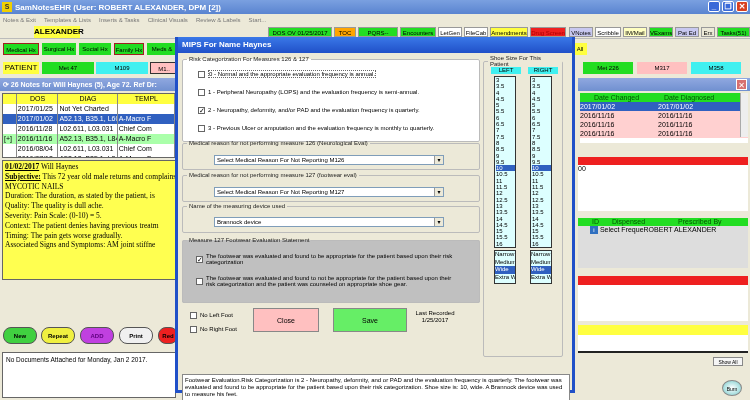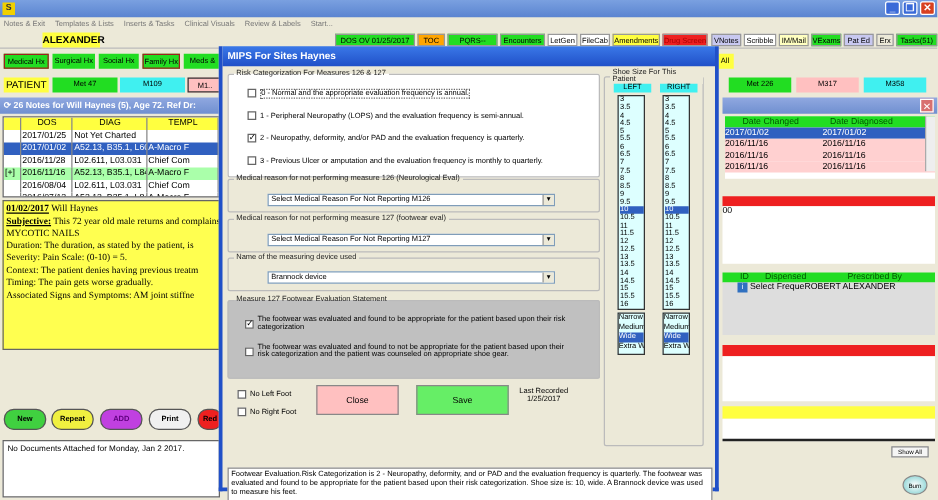--- a/index.html
+++ b/index.html
@@ -46,20 +46,21 @@
 .widthlist{position:absolute;width:22px;height:34px;background:#dff;border:1px solid #333;font-size:6px;line-height:7.5px;overflow:hidden;white-space:nowrap}
 .widthlist .s{background:#3060c0;color:#fff}
 .btn{position:absolute;font-size:7px;text-align:center;border:1px solid #888}
 #summary{position:absolute;left:4px;top:337px;width:388px;height:48px;background:#fff;border:1px solid #888;font-size:6px;line-height:7px;padding:2px}
 </style>
 </head>
 <body>
 
 <div id="titlebar" class="abs">
   <span class="appicon">S</span>
+  <span>SamNotesEHR (User: ROBERT ALEXANDER, DPM [2])</span>
   <span class="winbtn" style="left:708px;background:#3a6ad8">_</span>
   <span class="winbtn" style="left:722px;background:#3a6ad8">❐</span>
   <span class="winbtn" style="left:736px;background:#d84020">✕</span>
 </div>
 
 <div id="menubar" class="abs">
   <span>Notes &amp; Exit</span>
   <span>Templates &amp; Lists</span>
   <span>Inserts &amp; Tasks</span>
   <span>Clinical Visuals</span>
@@ -151,20 +152,21 @@
       <span class="c3">A-Macro F</span>
   </div>
 
 </div>
 
 <div id="notetext" class="abs">
   <div><b style="text-decoration:underline">01/02/2017</b><span> Will Haynes</span></div>
   <div><b style="text-decoration:underline">Subjective:</b><span> This 72 year old male returns and complains of</span></div>
   <div>MYCOTIC NAILS</div>
   <div>Duration: The duration, as stated by the patient, is</div>
+  <div>Quality: The quality is dull ache.</div>
   <div>Severity: Pain Scale: (0-10) = 5.</div>
   <div>Context: The patient denies having previous treatm</div>
   <div>Timing: The pain gets worse gradually.</div>
   <div>Associated Signs and Symptoms: AM joint stiffne</div>
 
 </div>
 
 <div class="bigbtn" style="left:3px;background:#40d040">New</div>
 <div class="bigbtn" style="left:41px;background:#f0f040">Repeat</div>
 <div class="bigbtn" style="left:80px;background:#c040e0;color:#600080">ADD</div>
@@ -212,21 +214,21 @@
   </div>
 </div>
 <div class="abs" style="left:578px;top:276px;width:170px;height:9px;background:#ee2020"></div>
 <div class="abs" style="left:578px;top:285px;width:170px;height:36px;background:#fff"></div>
 <div class="abs" style="left:578px;top:325px;width:170px;height:10px;background:#ffff40"></div>
 <div class="abs" style="left:578px;top:335px;width:170px;height:18px;background:#fff;border-bottom:2px solid #222"></div>
 <div class="abs" style="left:713px;top:357px;width:30px;height:9px;background:#f5f5f5;border:1px solid #888;font-size:5px;text-align:center;line-height:8px">Show All</div>
 <div class="abs" style="left:722px;top:380px;width:20px;height:16px;border-radius:50%;background:radial-gradient(#fff,#7cc);border:1px solid #888;font-size:5px;text-align:center;line-height:16px">Burn</div>
 
 <div id="dialog" class="abs">
-  <div id="dlgtitle">MIPS For Sites Haynes</div>
+  <div id="dlgtitle">MIPS For Name Haynes</div>
 
   <fieldset style="left:4px;top:19px;width:298px;height:86px;background:#fff">
     <legend>Risk Categorization For Measures 126 &amp; 127</legend>
   </fieldset>
   <div class="opt" style="left:20px;top:34px"><span class="cb"></span><span style="border:1px dotted #666">0 - Normal and the appropriate evaluation frequency is annual.</span></div>
   <div class="opt" style="left:20px;top:52px"><span class="cb"></span><span>1 - Peripheral Neuropathy (LOPS) and the evaluation frequency is semi-annual.</span></div>
   <div class="opt" style="left:20px;top:70px"><span class="cb">✓</span><span>2 - Neuropathy, deformity, and/or PAD and the evaluation frequency is quarterly.</span></div>
   <div class="opt" style="left:20px;top:88px"><span class="cb"></span><span>3 - Previous Ulcer or amputation and the evaluation frequency is monthly to quarterly.</span></div>
 
   <fieldset style="left:4px;top:103px;width:298px;height:30px">

